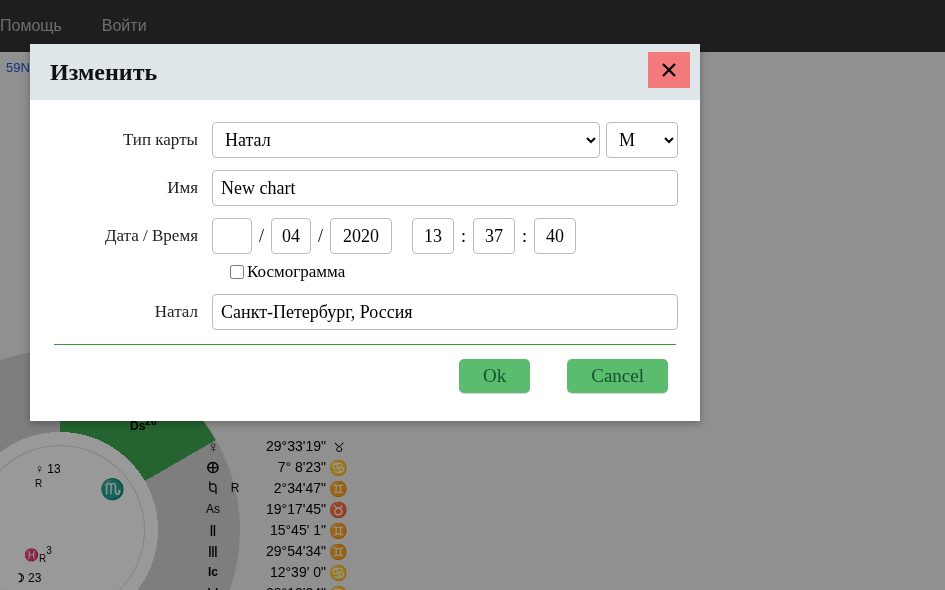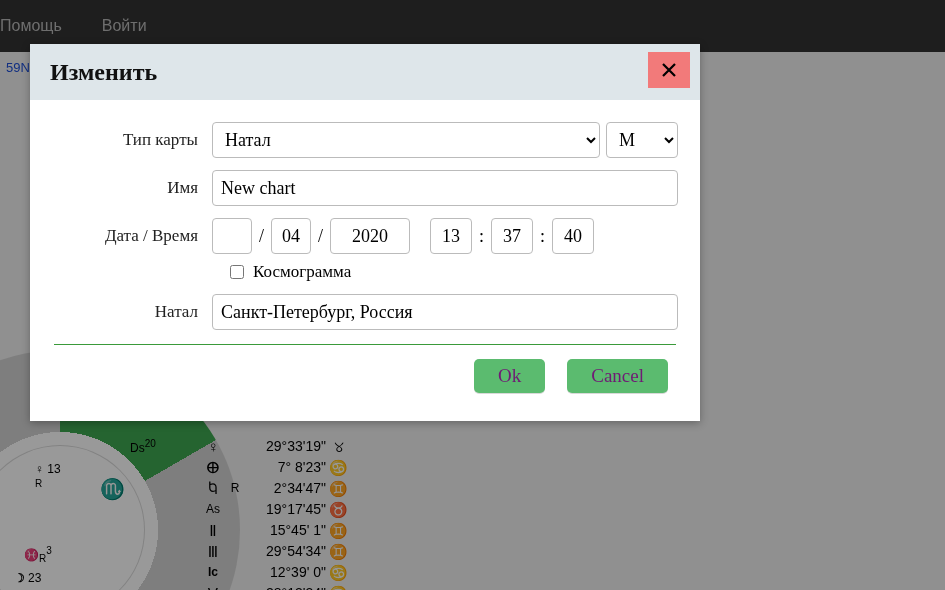--- a/index.html
+++ b/index.html
@@ -57,21 +57,21 @@
     border-radius: 50%;
     background: #fff;
     box-shadow: 0 0 0 1px rgba(0,0,0,.15) inset;
   }
   .marker {
     position: absolute;
     font-family: Arial, sans-serif;
     font-size: 12px;
     color: #000;
   }
-  .marker.ds { top: 438px; left: 130px; font-weight: normal; }
+  .marker.ds { top: 416px; left: 130px; font-weight: bold; }
   .marker.ds sup { font-size: 10px; }
   .marker.msign { top: 477px; left: 100px; color: #134a1a; font-size: 20px; }
   .marker.p1 { top: 462px; left: 35px; }
   .marker.p2 { top: 528px; left: 24px; margin-top: 17px; }
   .marker.p3 { top: 550px; left: 14px; margin-top: 21px; }
   .table-col {
     position: absolute;
     top: 436px;
     left: 200px;
     font-family: Arial, sans-serif;
@@ -156,61 +156,61 @@
     border: 1px solid #bbb;
     border-radius: 4px;
     padding: 4px 8px;
     background: #fff;
     height: 36px;
   }
   select.big { flex: 1; }
   select.small { width: 72px; }
   input.full { flex: 1; }
   input.day, input.mon { width: 40px; text-align: center; }
-  input.year { width: 80px; text-align: center; }
+  input.year { width: 62px; text-align: center; }
   input.tm { width: 42px; text-align: center; }
   .sel-day {
     background: #7fb5ff;
     color: #fff;
     border: 2px solid #1a73e8;
     outline: none;
   }
   .sep { font-size: 18px; padding: 0 1px; }
   .check-row {
     display: flex;
     align-items: center;
     padding-left: 174px;
     margin-top: -4px;
     margin-bottom: 12px;
-    gap: 6px;
     font-size: 17px;
   }
   .check-row input { width: 14px; height: 14px; }
   hr.green {
     border: none;
     border-top: 1px solid #3a9a3a;
     margin: 14px 2px 14px 2px;
   }
   .modal-footer {
     display: flex;
     justify-content: flex-end;
     gap: 22px;
     padding: 0 10px 20px 10px;
   }
   .btn {
     font-family: Georgia, 'Times New Roman', serif;
     font-size: 19px;
-    color: #701a75;
+    color: #14532d;
     background: #5bbb6f;
     border: none;
     border-radius: 5px;
     padding: 6px 24px;
     cursor: pointer;
     min-width: 66px;
     box-shadow: 0 1px 0 rgba(0,0,0,.15);
+    margin-left: 15px;
   }
 </style>
 </head>
 <body>
 
 <div class="topbar">
   <span>Помощь</span>
   <span>Войти</span>
 </div>
 <div class="bg-rest"></div>

